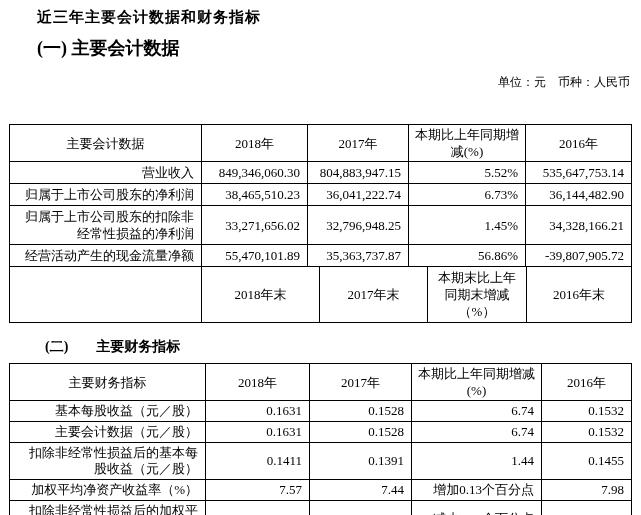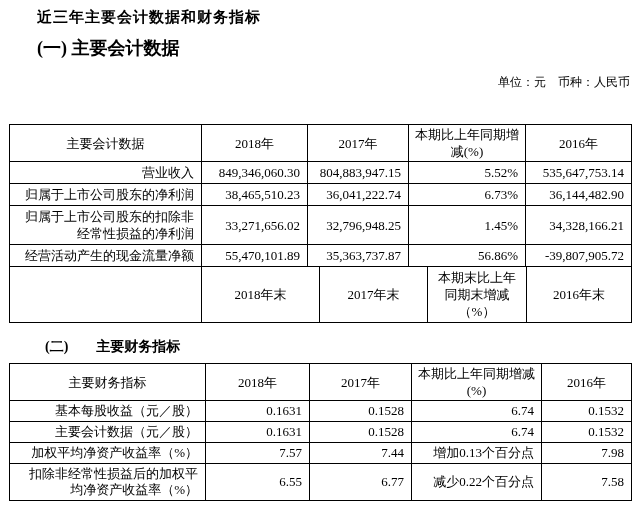--- a/index.html
+++ b/index.html
@@ -150,20 +150,27 @@
       <td class="num">0.1532</td>
     </tr>
     <tr>
       <td class="lbl">主要会计数据（元／股）</td>
       <td class="num">0.1631</td>
       <td class="num">0.1528</td>
       <td class="num">6.74</td>
       <td class="num">0.1532</td>
     </tr>
     <tr>
+      <td class="lbl">扣除非经常性损益后的基本每股收益（元／股）</td>
+      <td class="num">0.1411</td>
+      <td class="num">0.1391</td>
+      <td class="num">1.44</td>
+      <td class="num">0.1455</td>
+    </tr>
+    <tr>
       <td class="lbl">加权平均净资产收益率（%）</td>
       <td class="num">7.57</td>
       <td class="num">7.44</td>
       <td class="num">增加0.13个百分点</td>
       <td class="num">7.98</td>
     </tr>
     <tr>
       <td class="lbl">扣除非经常性损益后的加权平均净资产收益率（%）</td>
       <td class="num">6.55</td>
       <td class="num">6.77</td>

